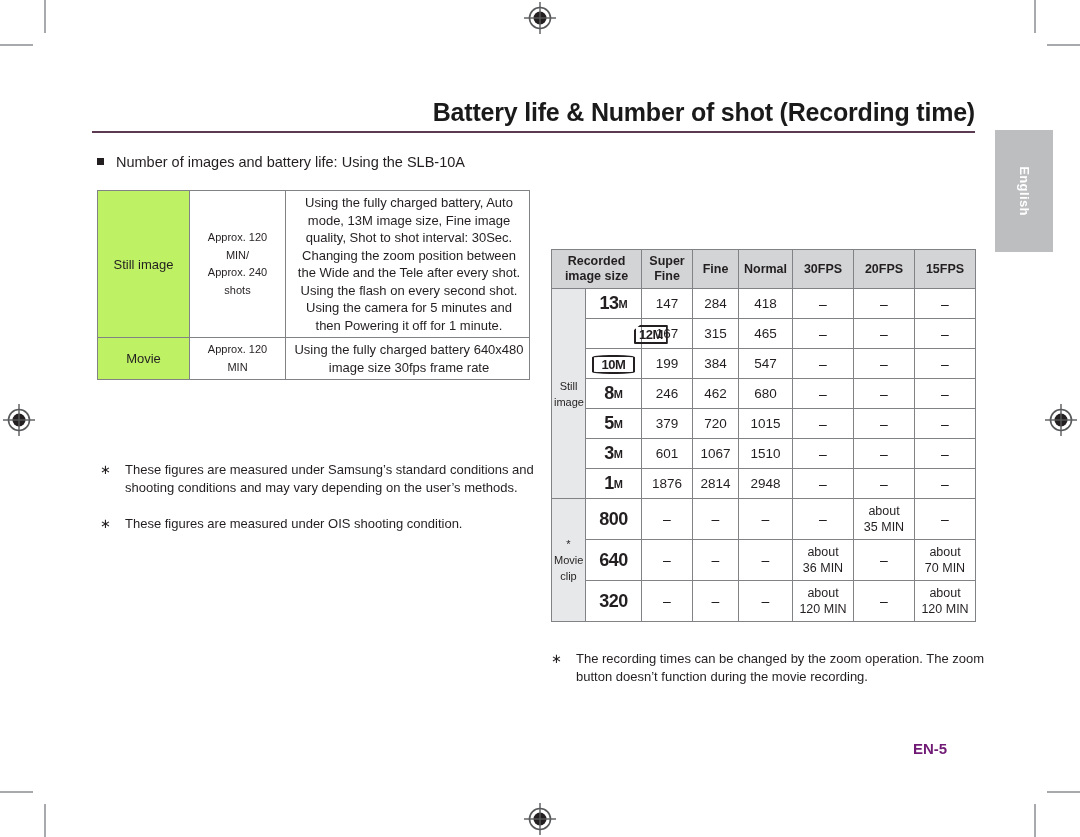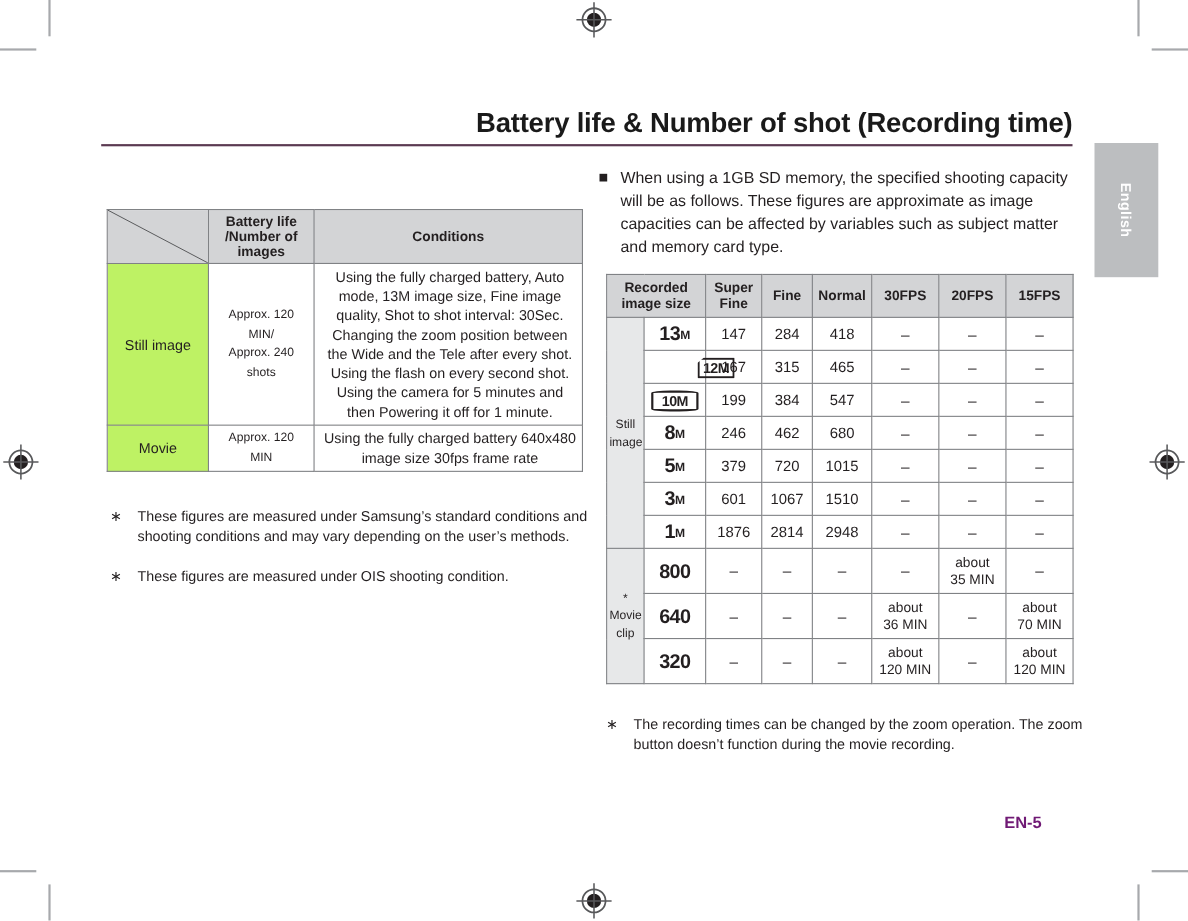--- a/index.html
+++ b/index.html
@@ -273,46 +273,33 @@
     <line x1="1" y1="17" x2="33" y2="17" stroke="#58595b" stroke-width="1.4"></line>
   </svg>
 
   <div class="title">Battery life &amp; Number of shot (Recording time)</div>
   <div class="title-rule"></div>
 
   <div class="lang-tab">
     <span>English</span>
   </div>
 
-
-  <div class="bullet-block" id="bullet-right">
+  <div class="bullet-block" id="bullet-left">
     <span class="sq"></span>
-    <span class="txt">When using a 1GB SD memory, the specified shooting capacity will be as follows. These figures are approximate as image capacities can be affected by variables such as subject matter and memory card type.</span>
+    <span class="txt">Number of images and battery life: Using the SLB-10A</span>
   </div>
+
 
   <table class="sp" id="tbl-left">
     <colgroup>
         <col class="c1">
         <col class="c2">
         <col class="c3">
       </colgroup>
     <tbody>
-      <tr>
-        <td class="corner">
-          <svg class="diag" viewBox="0 0 100 100" preserveAspectRatio="none">
-            <line x1="0" y1="0" x2="100" y2="100" stroke="#58595b" stroke-width="0.9" vector-effect="non-scaling-stroke"></line>
-          </svg>
-        </td>
-        <td class="hd">
-          <div>Battery life</div>
-          <div>/Number of</div>
-          <div>images</div>
-        </td>
-        <td class="hd">Conditions</td>
-      </tr>
       <tr>
         <td class="rowhd">Still image</td>
         <td class="val">
           <div>Approx. 120</div>
           <div>MIN/</div>
           <div>Approx. 240</div>
           <div>shots</div>
         </td>
         <td class="lft cond">Using the fully charged battery, Auto mode, 13M image size, Fine image quality, Shot to shot interval: 30Sec. Changing the zoom position between the Wide and the Tele after every shot. Using the flash on every second shot. Using the camera for 5 minutes and then Powering it off for 1 minute.</td>
       </tr>

